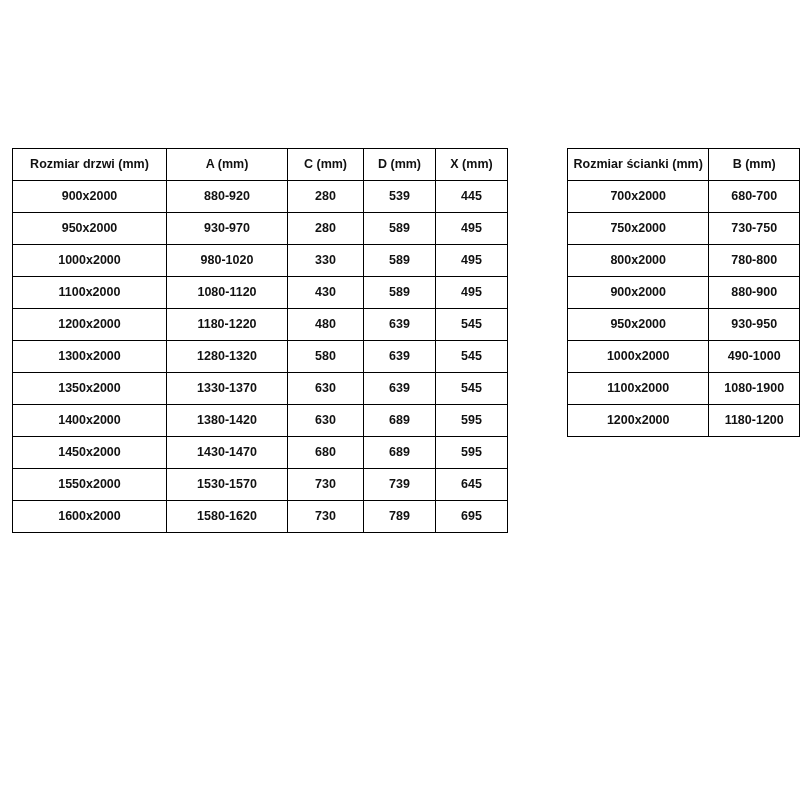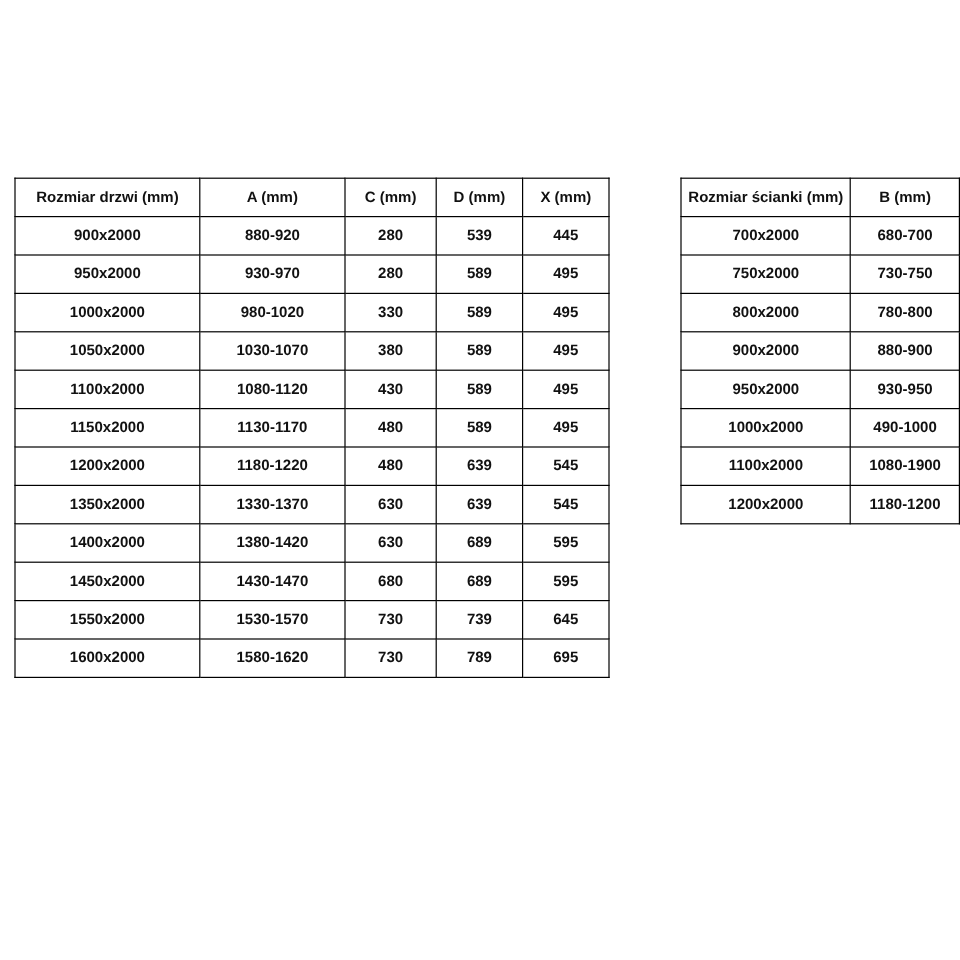--- a/index.html
+++ b/index.html
@@ -110,44 +110,37 @@
             <td>495</td>
           </tr>
           <tr>
             <td>1000x2000</td>
             <td>980-1020</td>
             <td>330</td>
             <td>589</td>
             <td>495</td>
           </tr>
           <tr>
-            <td>1050x2000</td>
-            <td>1030-1070</td>
-            <td>380</td>
-            <td>589</td>
-            <td>495</td>
-          </tr>
-          <tr>
             <td>1100x2000</td>
             <td>1080-1120</td>
             <td>430</td>
             <td>589</td>
             <td>495</td>
           </tr>
           <tr>
-            <td>1150x2000</td>
-            <td>1130-1170</td>
-            <td>480</td>
-            <td>589</td>
-            <td>495</td>
-          </tr>
-          <tr>
             <td>1200x2000</td>
             <td>1180-1220</td>
             <td>480</td>
+            <td>639</td>
+            <td>545</td>
+          </tr>
+          <tr>
+            <td>1300x2000</td>
+            <td>1280-1320</td>
+            <td>580</td>
             <td>639</td>
             <td>545</td>
           </tr>
           <tr>
             <td>1350x2000</td>
             <td>1330-1370</td>
             <td>630</td>
             <td>639</td>
             <td>545</td>
           </tr>

